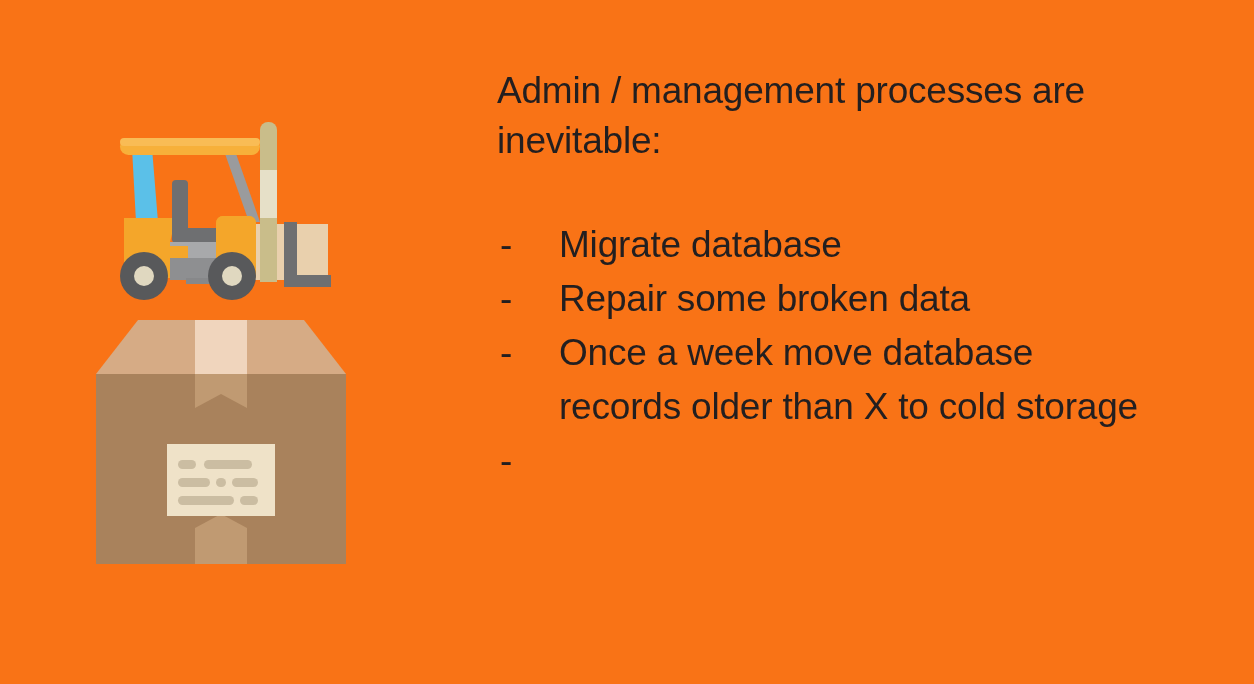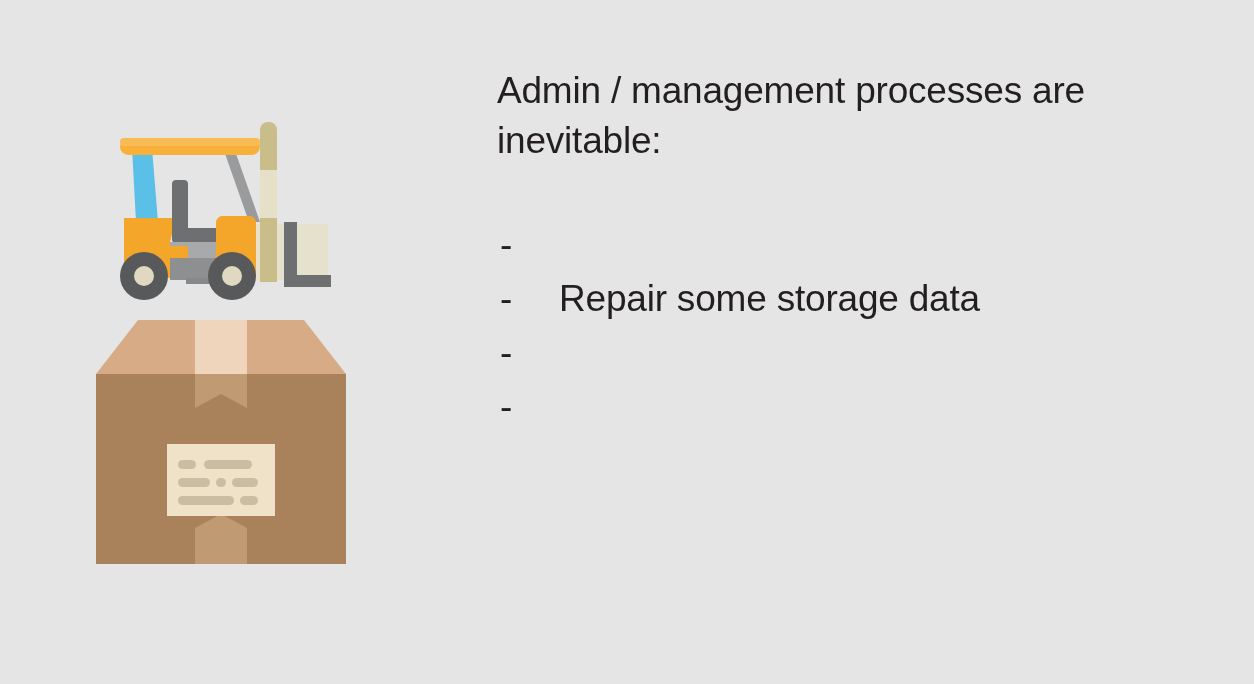--- a/index.html
+++ b/index.html
@@ -8,21 +8,21 @@
     padding: 0;
     background: #ffffff;
   }
   body {
     font-family: "Liberation Sans", sans-serif;
   }
   .slide {
     position: relative;
     width: 1254px;
     height: 684px;
-    background: #e5e5e5;
+    background: #f97316;
     overflow: hidden;
   }
 
   
   .illustration {
     position: absolute;
     left: 0;
     top: 0;
     width: 470px;
     height: 684px;
@@ -176,29 +176,31 @@
   </div>
 
   <div class="content">
 
     <p class="heading">Admin / management processes are inevitable:</p>
 
     <ul class="bullet-list">
 
       <li class="bullet-row">
         <span class="bullet-dash">-</span>
-      </li>
-
-      <li class="bullet-row">
-        <span class="bullet-dash">-</span>
-        <span class="bullet-text">Repair some storage data</span>
-      </li>
-
-      <li class="bullet-row">
-        <span class="bullet-dash">-</span>
+        <span class="bullet-text">Migrate database</span>
+      </li>
+
+      <li class="bullet-row">
+        <span class="bullet-dash">-</span>
+        <span class="bullet-text">Repair some broken data</span>
+      </li>
+
+      <li class="bullet-row">
+        <span class="bullet-dash">-</span>
+        <span class="bullet-text">Once a week move database records older than X to cold storage</span>
       </li>
 
       <li class="bullet-row">
         <span class="bullet-dash">-</span>
       </li>
 
     </ul>
   </div>
 
 </div>

